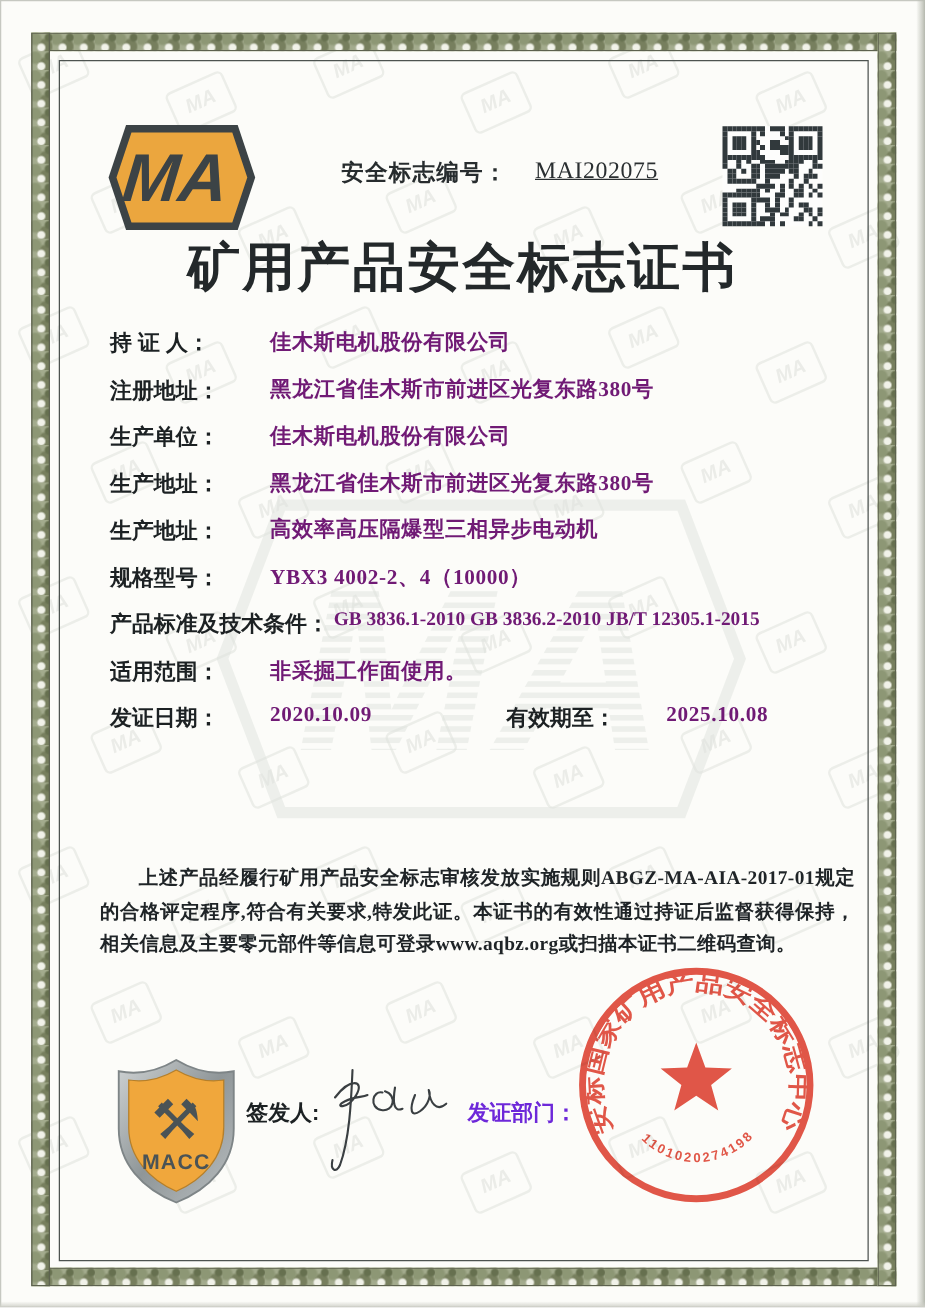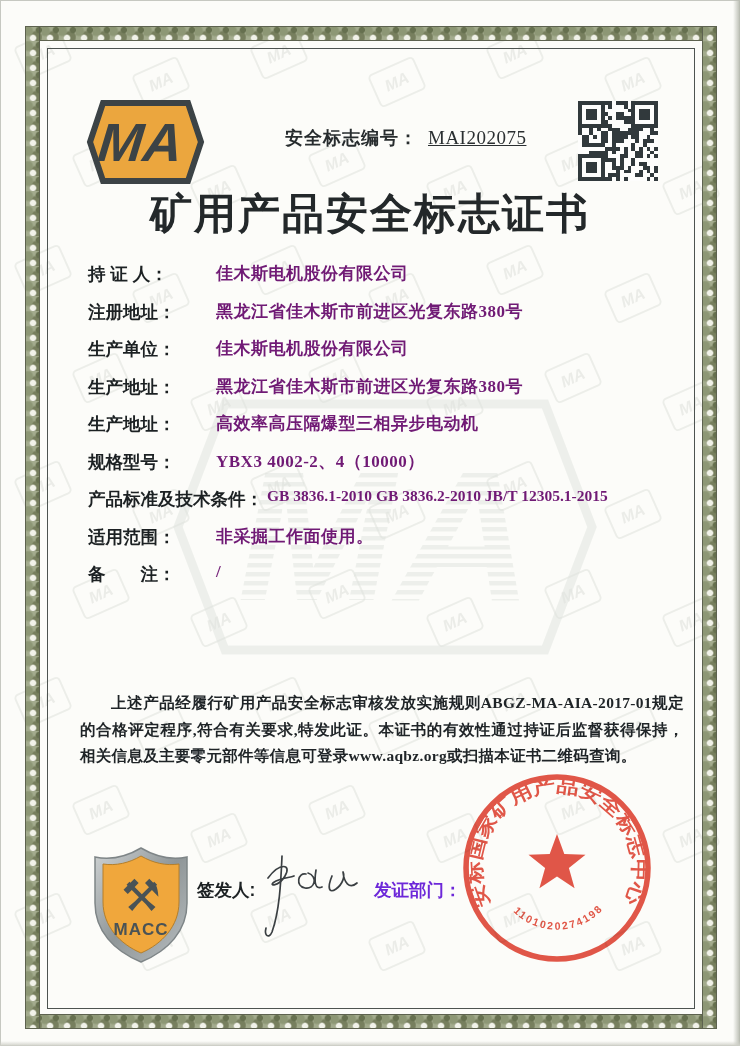--- a/index.html
+++ b/index.html
@@ -36,22 +36,22 @@
   
   #tiles{position:absolute;inset:0;z-index:1;}
   .wm-tile{position:absolute;width:46px;height:32px;border:2px solid #e3e5e0;
     border-radius:5px;display:flex;align-items:center;justify-content:center;
     color:#e0e2dd;font:italic 900 16px "Liberation Sans",sans-serif;
     transform:rotate(-24deg);opacity:.6;}
   .big-wm{position:absolute;left:170px;top:392px;z-index:1;opacity:.5;}
 
   
   .ma-logo{position:absolute;left:86px;top:99px;z-index:10;}
-  .certno{position:absolute;left:285px;top:126px;z-index:10;display:flex;
-    align-items:center;gap:10px;}
+  .certno{position:absolute;left:273px;top:126px;z-index:10;display:flex;
+    align-items:flex-start;gap:22px;}
   .certno .lab{font-weight:800;font-size:18px;color:#272c2e;letter-spacing:1px;}
   .certno .val{font-family:"Liberation Serif",serif;font-size:19px;color:#2a2f31;
     letter-spacing:.5px;text-decoration:underline;}
   .qr{position:absolute;left:578px;top:101px;width:80px;height:80px;z-index:10;
     display:grid;grid-template-columns:repeat(21,1fr);grid-template-rows:repeat(21,1fr);
     background:#fdfdfc;}
   .qr span{display:block;}
   .qr .d{background:#31393c;}
 
   .title{position:absolute;left:0;right:0;top:186px;z-index:10;
@@ -649,22 +649,24 @@
     </div>
     <div class="row wide">
       <span class="lab">产品标准及技术条件：</span>
       <span class="val">GB 3836.1-2010 GB 3836.2-2010 JB/T 12305.1-2015</span>
     </div>
     <div class="row">
       <span class="lab">适用范围：</span>
       <span class="val">非采掘工作面使用。</span>
     </div>
     <div class="row">
-      <span class="lab">备　　注：</span>
-      <span class="val">/</span>
+      <span class="lab">发证日期：</span>
+      <span class="val val2w">2020.10.09</span>
+      <span class="lab2">有效期至：</span>
+      <span class="val val2">2025.10.08</span>
     </div>
   </div>
 
   <div class="statement">上述产品经履行矿用产品安全标志审核发放实施规则ABGZ-MA-AIA-2017-01规定的合格评定程序,符合有关要求,特发此证。本证书的有效性通过持证后监督获得保持，相关信息及主要零元部件等信息可登录www.aqbz.org或扫描本证书二维码查询。</div>
 
   <svg class="macc" width="102" height="120" viewBox="0 0 102 120">
     <defs>
       <linearGradient id="silver" x1="0" y1="0" x2="1" y2="1">
         <stop offset="0" stop-color="#cfd3d4"></stop>
         <stop offset=".5" stop-color="#8f9698"></stop>

